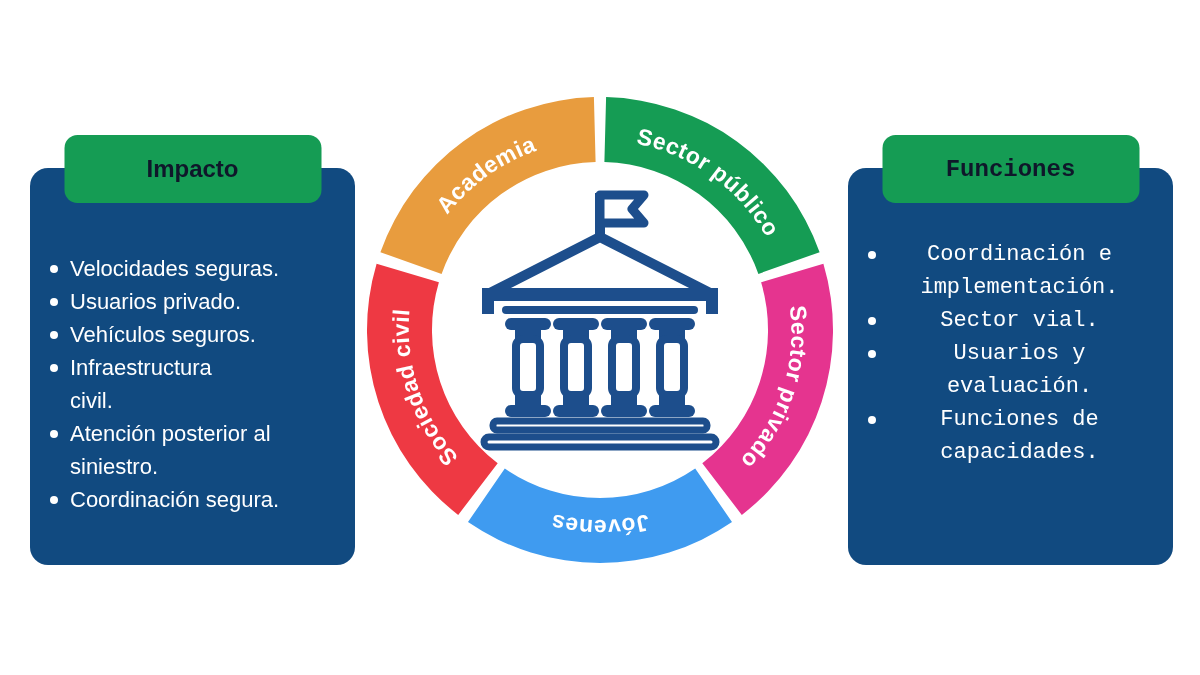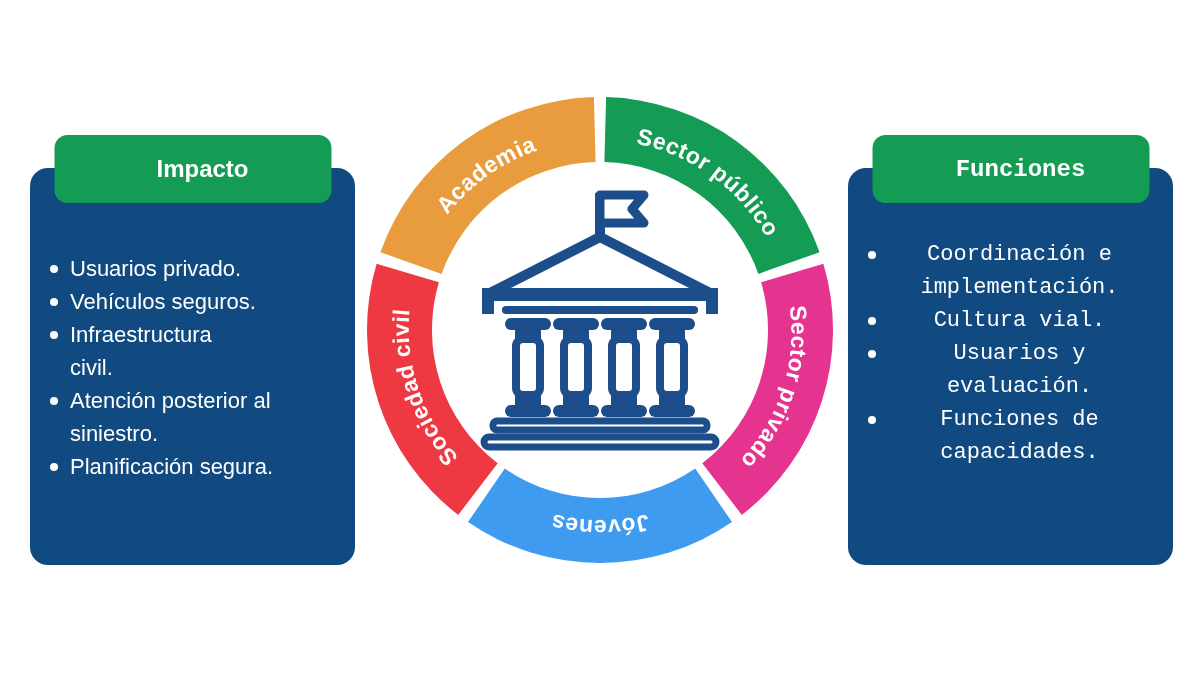--- a/index.html
+++ b/index.html
@@ -7,23 +7,23 @@
     position:relative; width:1200px; height:675px; background:#fff;
     font-family:"Liberation Sans", sans-serif; overflow:hidden;
   }
   .panel {
     position:absolute; top:168px; width:325px; height:397px;
     background:var(--panel-navy, #114A80); border-radius:18px; color:#fff;
   }
   .badge {
     position:absolute; top:-33px; left:50%; transform:translateX(-50%);
     width:257px; height:68px; border-radius:13px;
-    background:var(--badge-green, #159C54); color:#ffffff;
+    background:var(--badge-green, #159C54); color:#0f172a;
     font-size:24px; font-weight:bold;
-    display:flex; align-items:center; justify-content:center;padding-left:20px;
+    display:flex; align-items:center; justify-content:center;
   }
   ul.plist {
     list-style:none; margin:0; padding:84px 22px 0 40px;
     font-size:22px; line-height:33px;
   }
   #functions-panel ul.plist { padding-top:70px;text-align:center; }
   ul.plist li { position:relative; white-space:pre-line; }
   ul.plist li::before {
     content:""; position:absolute; left:-20px; top:13px;
     width:8px; height:8px; border-radius:50%; background:#fff;
@@ -38,27 +38,28 @@
   .ic-sf { fill:#fff;  stroke:var(--icon-navy, #1D4E8C); }
 </style>
 </head>
 <body>
 
 <div class="stage">
 
   <section class="panel" id="impact-panel" style="left:30px;">
     <div class="badge">Impacto</div>
     <ul class="plist">
+        <li>Velocidades seguras.</li>
         <li>Usuarios privado.</li>
         <li>Vehículos seguros.</li>
         <li>Infraestructura
 civil.</li>
         <li>Atención posterior al
 siniestro.</li>
-        <li>Planificación segura.</li>
+        <li>Coordinación segura.</li>
       </ul>
   </section>
 
   <figure class="ringfig">
     <svg width="480" height="480" viewBox="-240 -240 480 480">
       <defs>
         <path id="labelCircle" fill="none" d="M -182.6 -59.3 A 192 192 0 0 1 182.6 59.3 A 192 192 0 0 1 -182.6 -59.3"></path>
         <g id="col">
           <rect class="ic-f" x="-23" y="131" width="46" height="12" rx="6"></rect>
           <rect class="ic-f" x="-13" y="143" width="26" height="10"></rect>
@@ -97,21 +98,21 @@
         <rect class="ic-sf" x="4" y="250" width="232" height="10" rx="5" stroke-width="7"></rect>
       </g>
     </svg>
   </figure>
 
   <section class="panel" id="functions-panel" style="left:848px;font-family:Liberation Mono, monospace;">
     <div class="badge">Funciones</div>
     <ul class="plist">
         <li>Coordinación e
 implementación.</li>
-        <li>Cultura vial.</li>
+        <li>Sector vial.</li>
         <li>Usuarios y
 evaluación.</li>
         <li>Funciones de
 capacidades.</li>
       </ul>
   </section>
 
 </div>
 
 </body></html>

